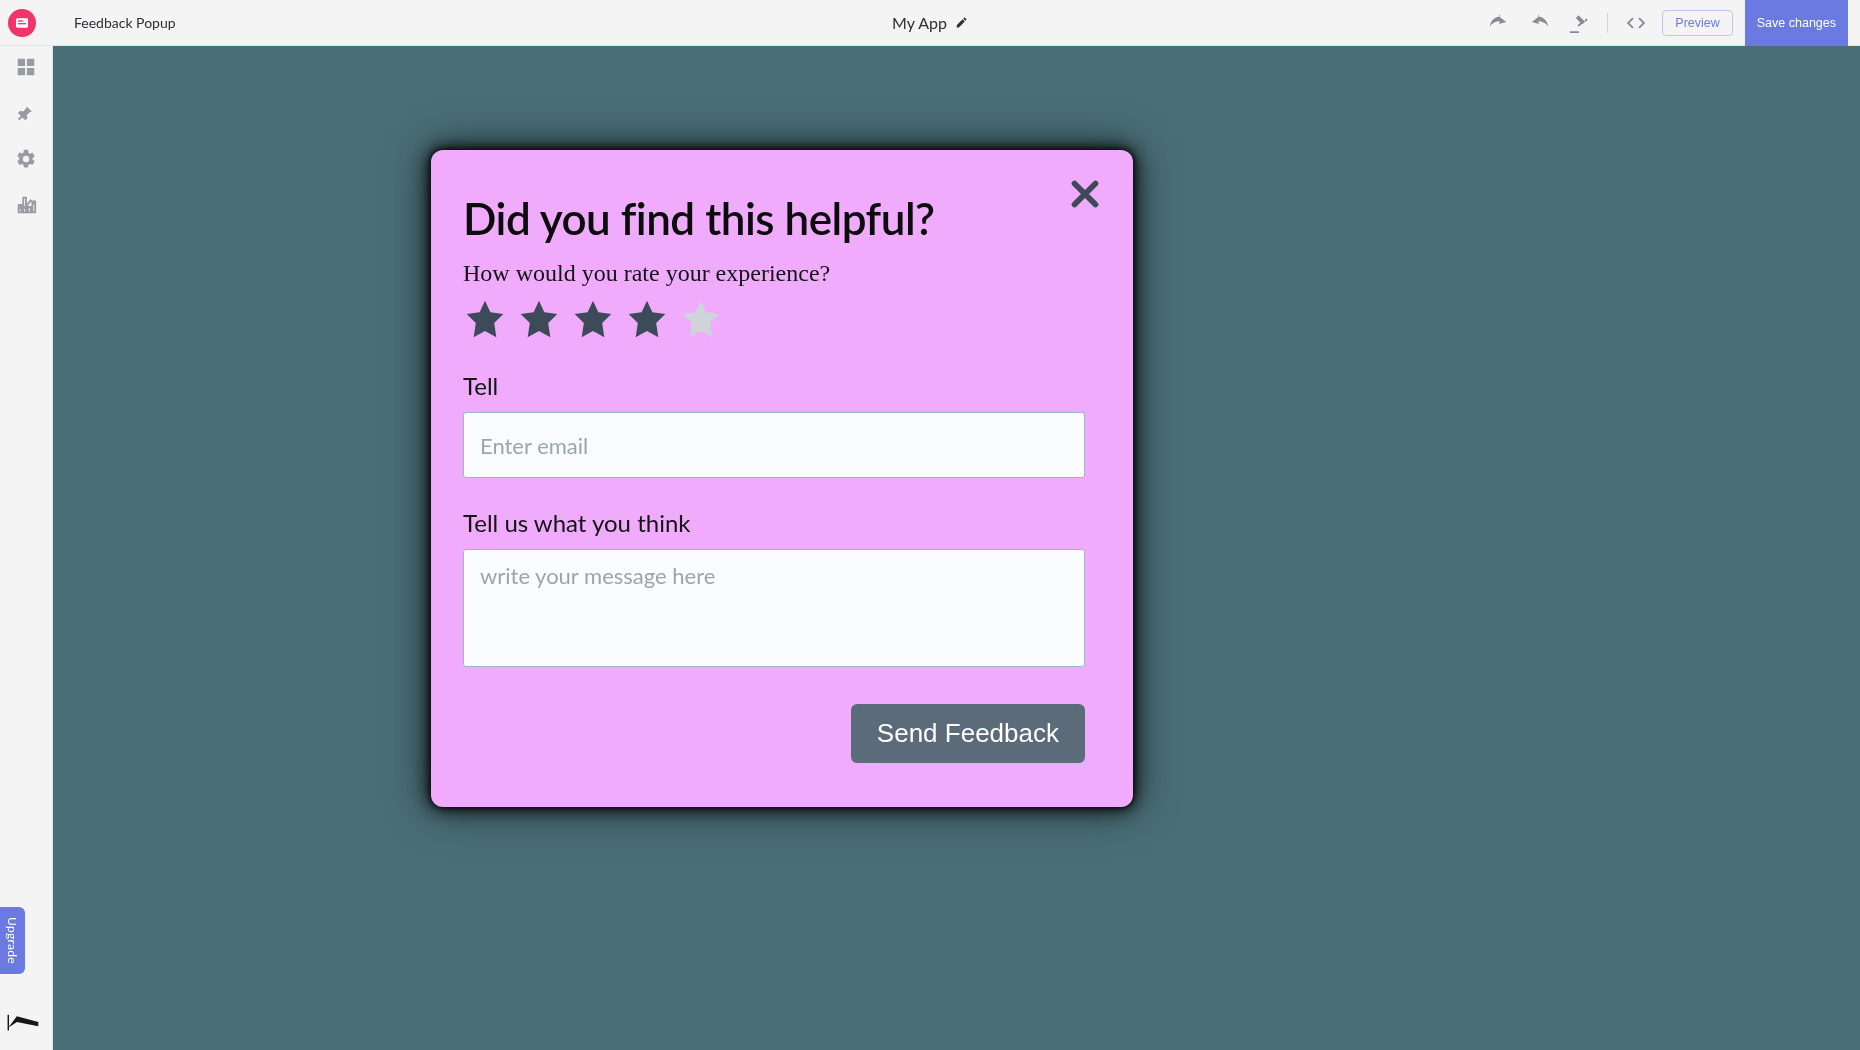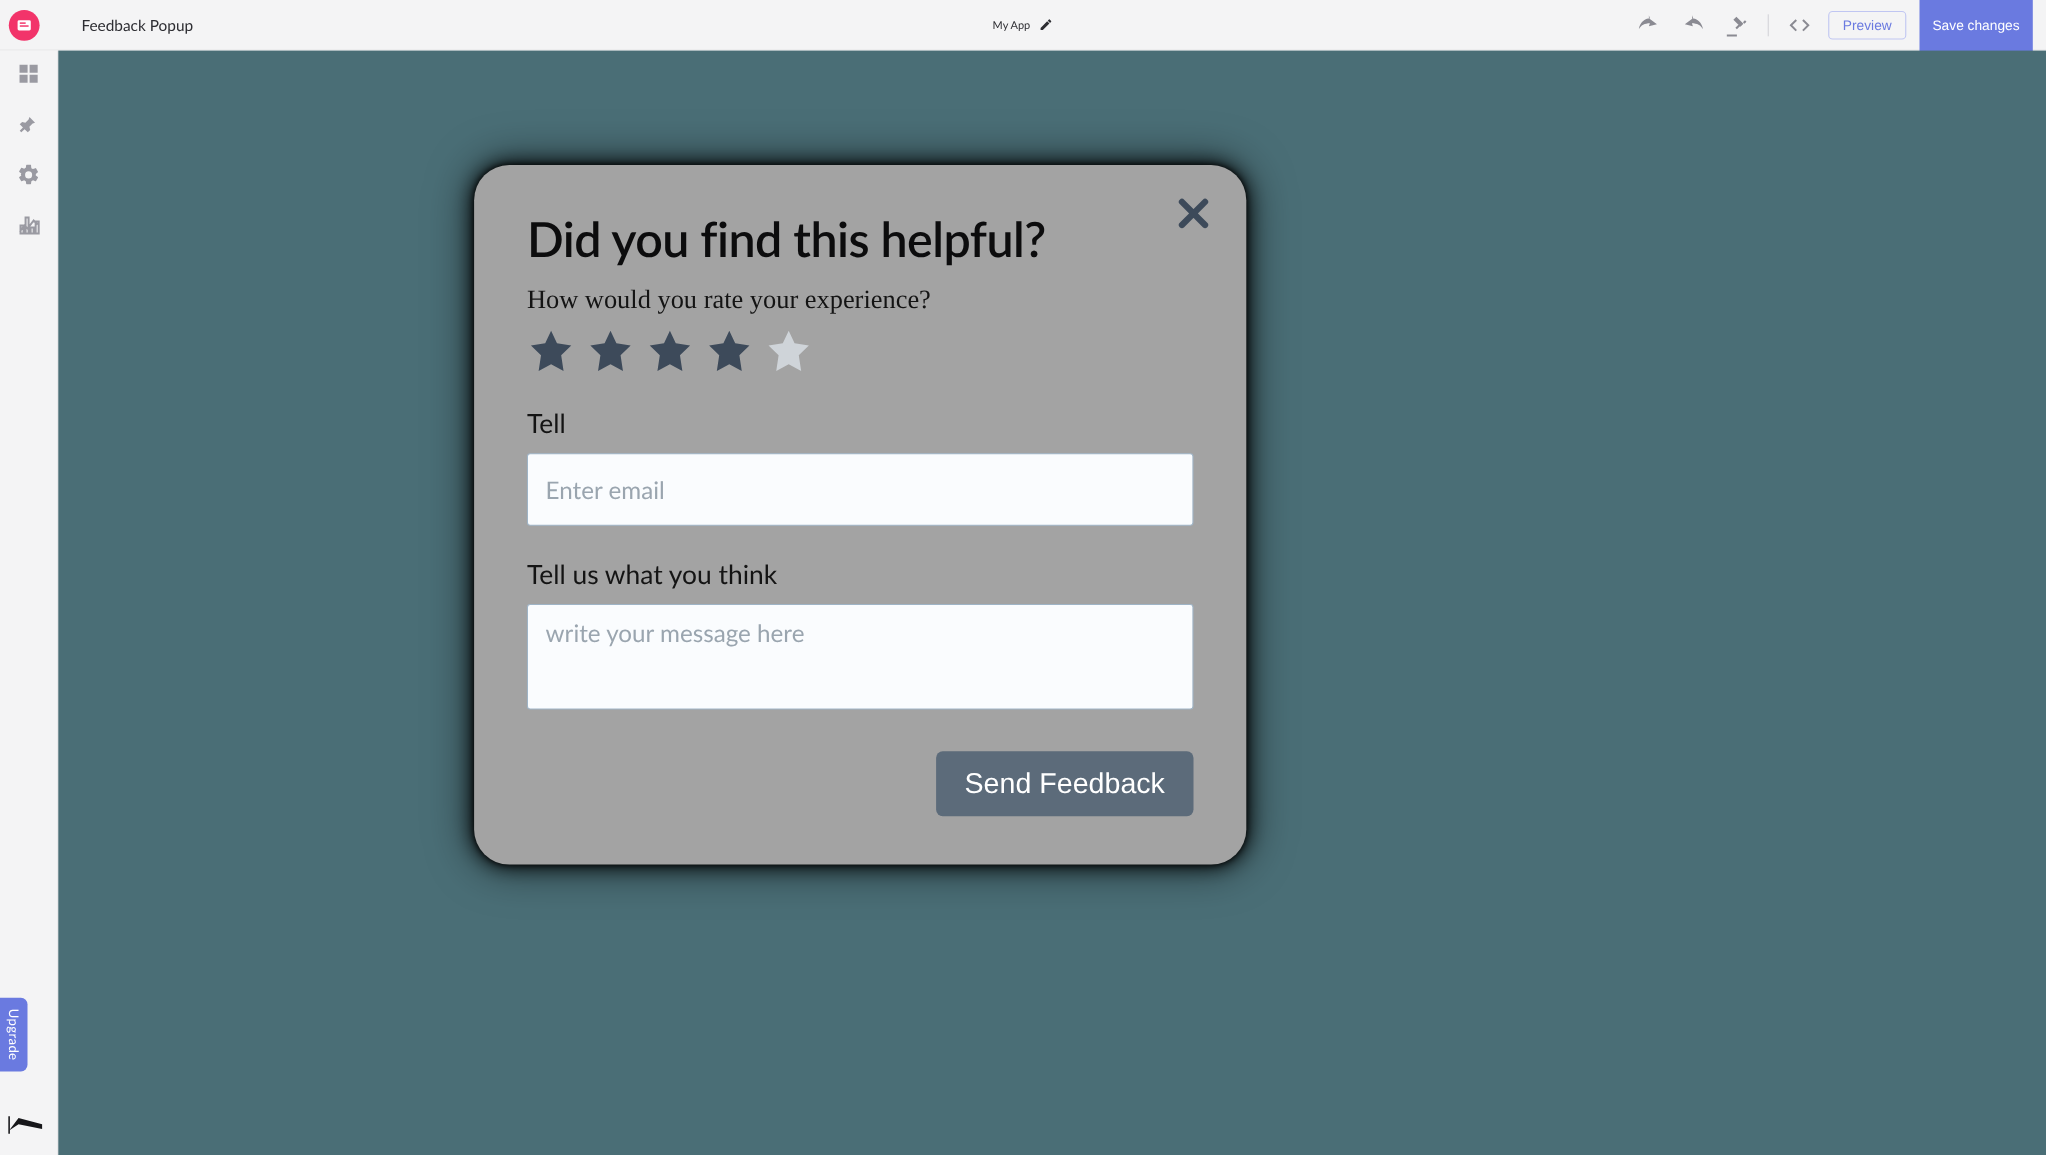--- a/index.html
+++ b/index.html
@@ -17,21 +17,21 @@
   }
   .topbar .left { display: flex; align-items: center; gap: 10px; flex: 0 0 auto; }
   .topbar .logo {
     width: 28px; height: 28px; border-radius: 50%;
     background: #f2346a; display: flex; align-items: center; justify-content: center;
   }
   .topbar .logo svg { width: 16px; height: 16px; fill: #fff; }
   .topbar .page-name { font-size: 14px; color: #2e2e33; margin-left: 28px; }
   .topbar .center {
     position: absolute; left: 50%; transform: translateX(-50%);
-    display: flex; align-items: center; gap: 8px; font-size: 10px; color: #2e2e33;
+    display: flex; align-items: center; gap: 8px; font-size: 16px; color: #2e2e33;
   }
   .topbar .center .pencil { width: 13px; height: 13px; color: #2e2e33; }
   .topbar .right { margin-left: auto; display: flex; align-items: center; gap: 12px; }
   .topbar .right .icon-btn {
     width: 28px; height: 28px; display: flex; align-items: center; justify-content: center;
     color: #8a8a92; cursor: pointer; border-radius: 4px;
   }
   .topbar .right .icon-btn svg { width: 22px; height: 22px; fill: currentColor; }
   .topbar .right .divider { width: 1px; height: 20px; background: #d4d4d9; margin: 0 2px; }
   .topbar .btn-outline {
@@ -71,23 +71,23 @@
   .popup-wrap {
     position: absolute;
     left: 378px; top: 104px; 
     width: 702px;
     filter:
       drop-shadow(0 0 3px rgba(0,0,0,1))
       drop-shadow(0 0 8px rgba(0,0,0,0.9))
       drop-shadow(0 0 18px rgba(0,0,0,0.6));
   }
   .popup {
-    background: #a3a3a3;
-    border-radius: 32px;
-    padding: 42px 48px 44px 48px;
+    background: #f0abfc;
+    border-radius: 12px;
+    padding: 42px 48px 44px 32px;
     position: relative;
   }
   .popup .close {
     position: absolute; top: 26px; right: 30px;
     width: 36px; height: 36px; cursor: pointer; color: #3d4a5a;
   }
   .popup .close svg { width: 100%; height: 100%; stroke: currentColor; stroke-width: 3.8; fill: none; stroke-linecap: round; }
   .popup h1 {
     font-size: 44px; font-weight: 600; color: #0c0c0d; letter-spacing: -0.5px;
     margin-bottom: 16px;
@@ -100,21 +100,21 @@
   .stars .star.on path { fill: #3d4a5a; }
   .stars .star.off path { fill: #cfd4d9; }
 
   .field-label { font-size: 24px; color: #141414; margin-bottom: 12px; }
   .text-input, .text-area {
     width: 100%; background: #fafcfe; border: 1px solid #9fb4c6; border-radius: 3px;
     font-size: 22px; color: #141414; padding: 12px 16px; font-family: inherit;
   }
   .text-input::placeholder, .text-area::placeholder { color: #9aa5af; }
   .text-input { height: 66px; margin-bottom: 30px; }
-  .text-area { height: 96px; resize: none; margin-bottom: 34px; }
+  .text-area { height: 118px; resize: none; margin-bottom: 34px; }
 
   .actions { display: flex; justify-content: flex-end; }
   .send-btn {
     background: #5c6b7a; color: #fff; border: none;
     font-size: 26px; font-weight: 500; padding: 14px 26px; border-radius: 6px;
     cursor: pointer;
   }
 </style>
 </head>
 <body>

